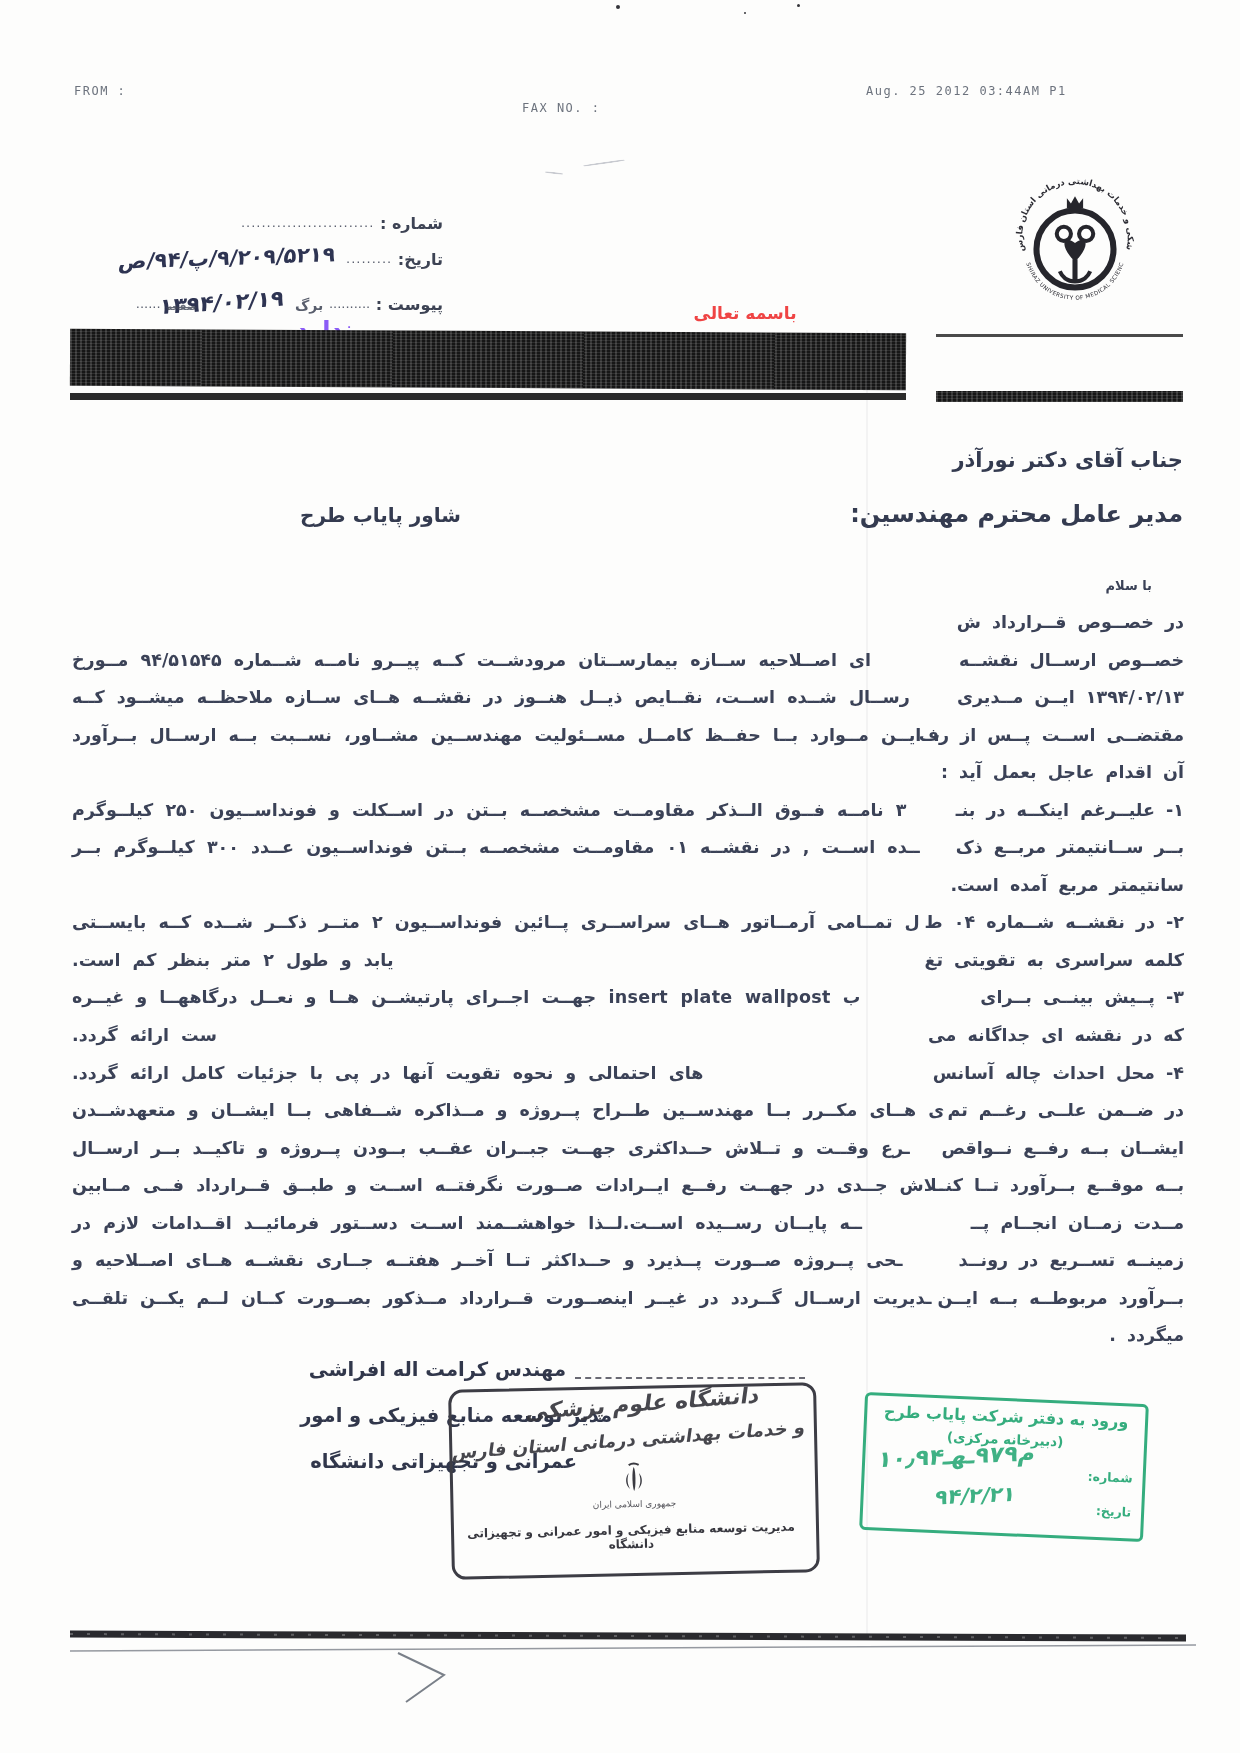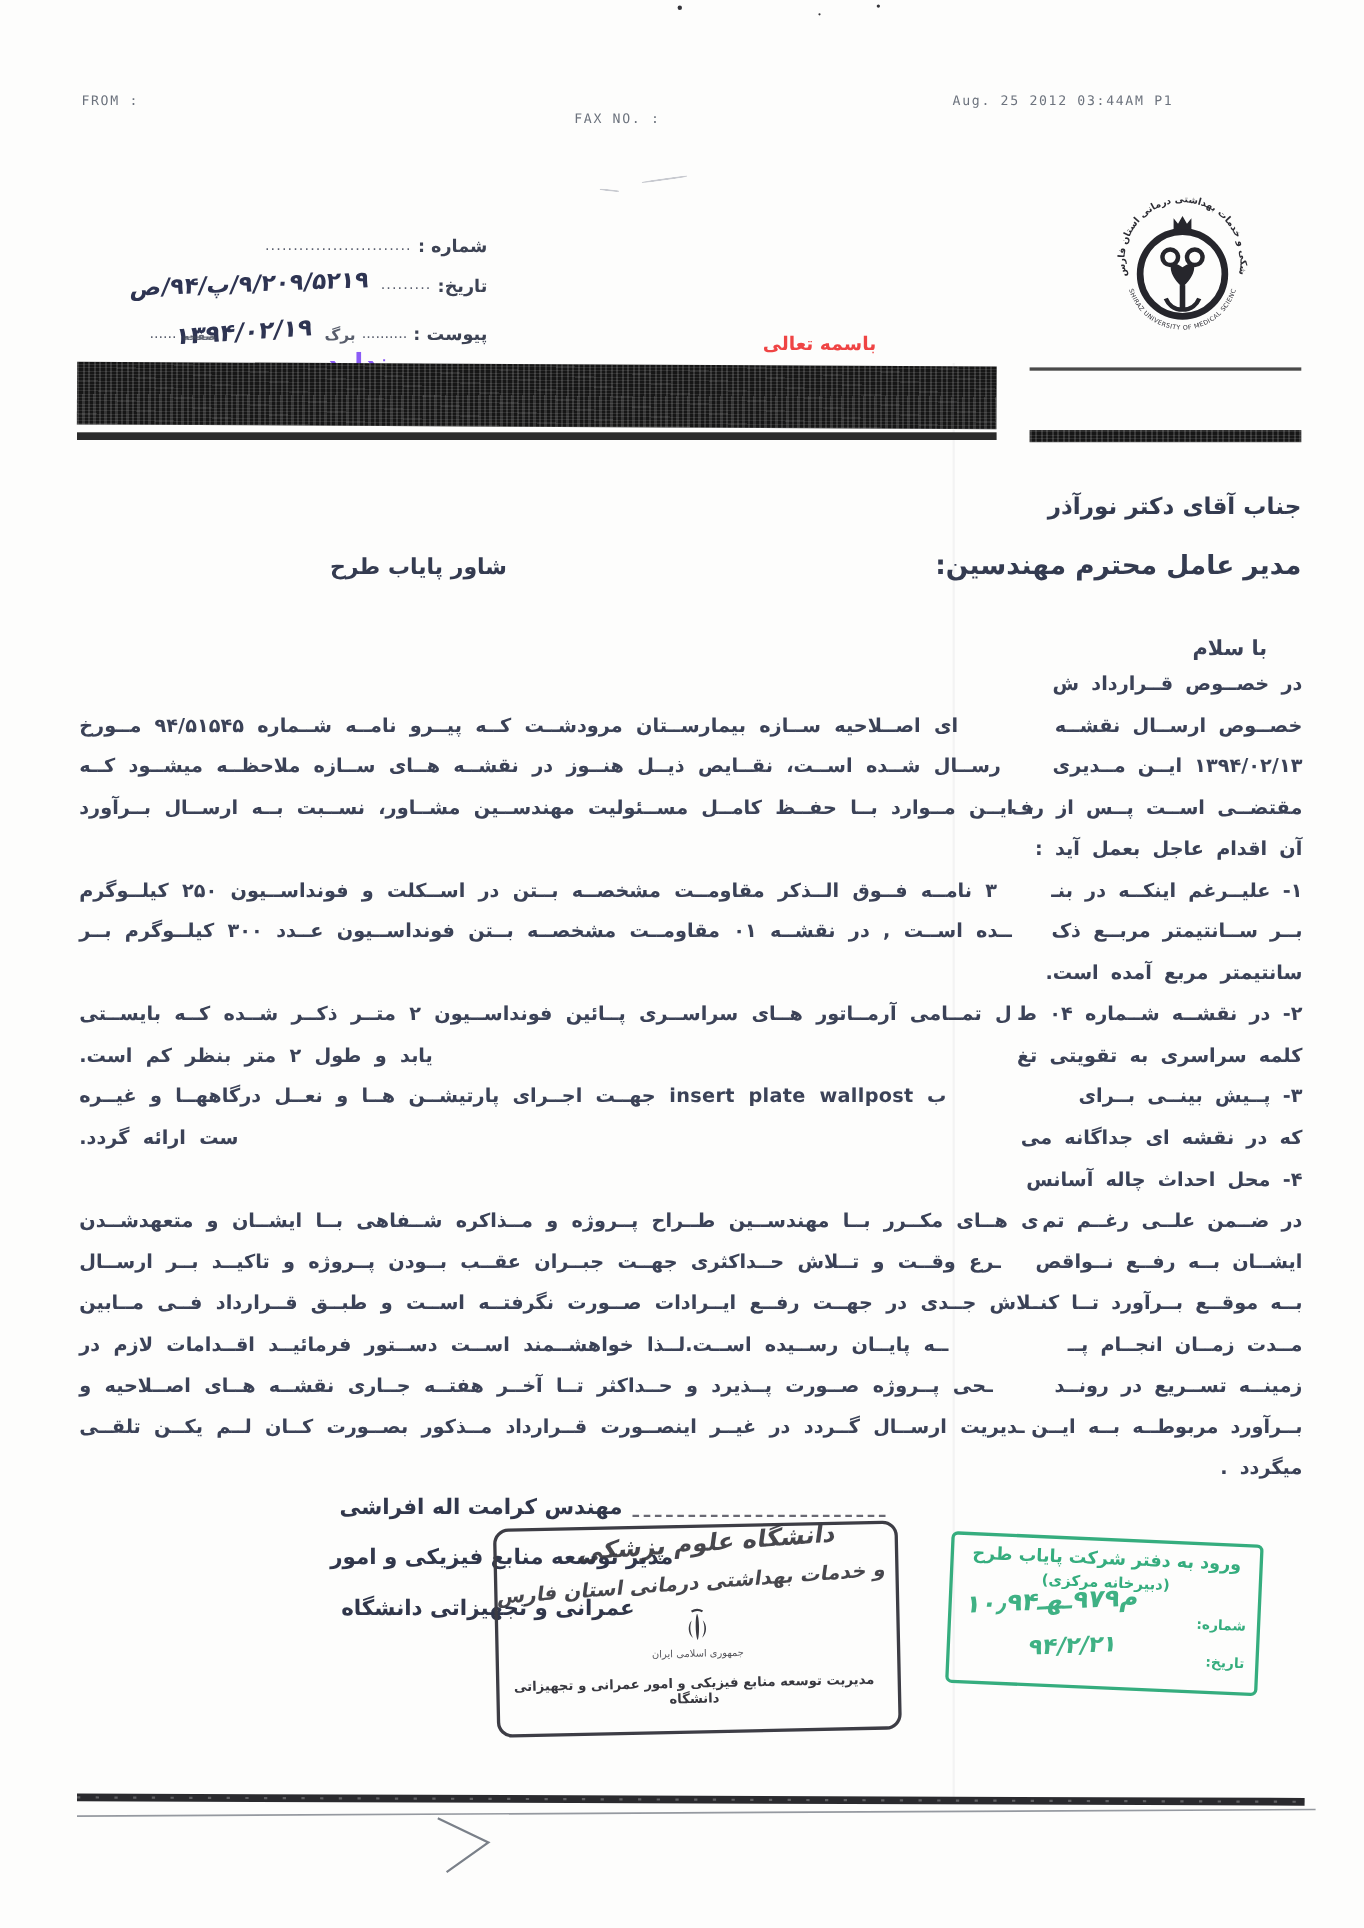--- a/index.html
+++ b/index.html
@@ -137,21 +137,21 @@
   <div class="abs noisy" style="left:70px;top:331px;width:836px;height:57px;transform:rotate(.3deg);"></div>
   <div class="abs solidbar" style="left:70px;top:393px;width:836px;height:7px;"></div>
   <div class="abs" style="left:936px;top:334px;width:247px;height:3px;background:#4a4a4a;"></div>
   <div class="abs noisy" style="left:936px;top:391px;width:247px;height:11px;"></div>
 
   <div class="abs crease" style="left:866px;top:330px;width:2px;height:1310px;"></div>
 
   <div class="abs addr rtl" style="right:57px;top:448px;font-size:21px;">جناب آقای دکتر نورآذر</div>
   <div class="abs addr rtl" style="right:57px;top:500px;font-size:24px;">مدیر عامل محترم مهندسین:</div>
   <div class="abs addr rtl" style="left:300px;top:503px;font-size:20px;">شاور پایاب طرح</div>
-  <div class="abs rtl" style="right:88px;top:578px;font-size:19px;font-weight:600;color:#3b4257;">با سلام</div>
+  <div class="abs rtl" style="right:88px;top:578px;font-size:13px;font-weight:600;color:#3b4257;">با سلام</div>
 
   <div class="body-lines">
       <div class="brow">
         <span class="rfrag">در خصــوص قــرارداد ش</span>
       </div>
       <div class="brow">
         <span class="rfrag">خصــوص ارســال نقشــه</span>
         <span class="lfrag">ای اصــلاحیه ســازه بیمارســتان مرودشــت کــه پیــرو نامــه شــماره ۹۴/۵۱۵۴۵ مــورخ</span>
       </div>
       <div class="brow">
@@ -187,20 +187,21 @@
       <div class="brow">
         <span class="rfrag">۳- پــیش بینــی بــرای</span>
         <span class="lfrag">ب insert  plate wallpost جهــت اجــرای پارتیشــن هــا و نعــل درگاههــا و غیــره</span>
       </div>
       <div class="brow">
         <span class="rfrag">که در نقشه ای جداگانه می</span>
         <span class="lfrag">ست ارائه گردد.</span>
       </div>
       <div class="brow">
         <span class="rfrag">۴- محل احداث چاله آسانس</span>
+        <span class="lfrag">های احتمالی و نحوه تقویت آنها در پی با جزئیات کامل ارائه گردد.</span>
       </div>
       <div class="brow">
         <span class="rfrag">در ضــمن علــی رغــم تم</span>
         <span class="lfrag">ی هــای مکــرر بــا مهندســین طــراح پــروژه و مــذاکره شــفاهی بــا ایشــان و متعهدشــدن</span>
       </div>
       <div class="brow">
         <span class="rfrag">ایشــان بــه رفــع نــواقص</span>
         <span class="lfrag">ـرع وقــت و تــلاش حــداکثری جهــت جبــران عقــب بــودن پــروژه و تاکیــد بــر ارســال</span>
       </div>
       <div class="brow">

